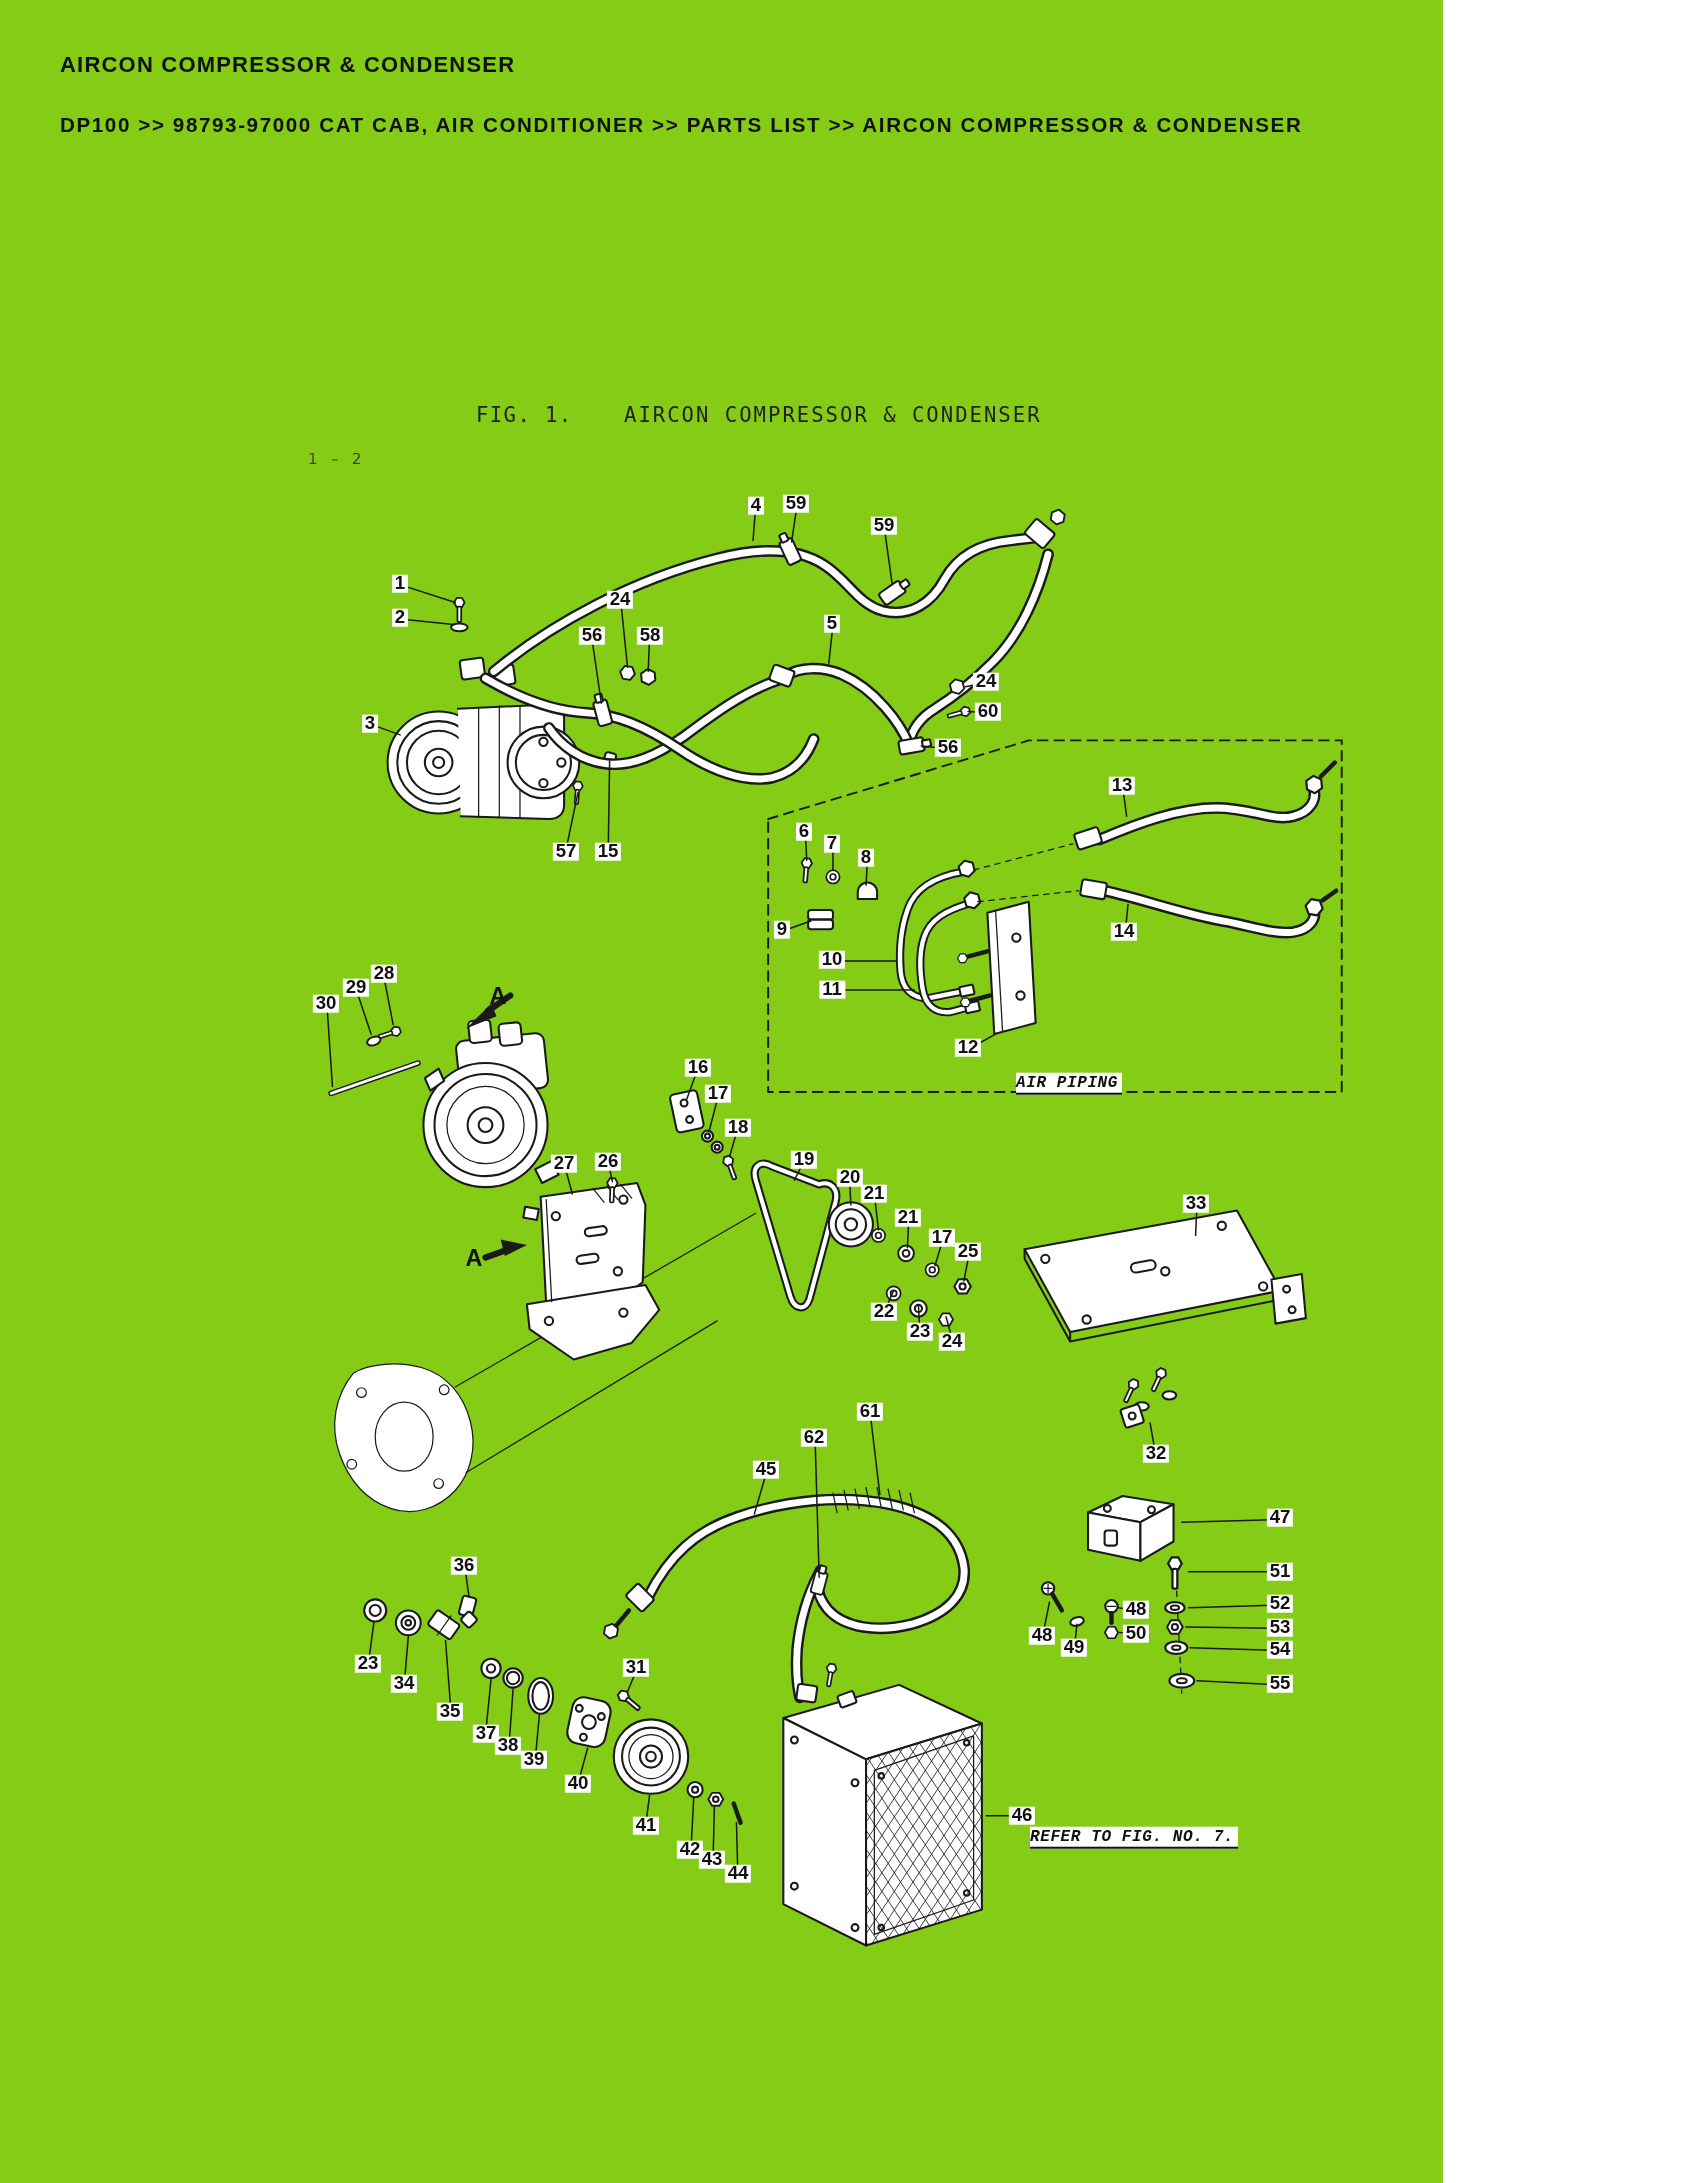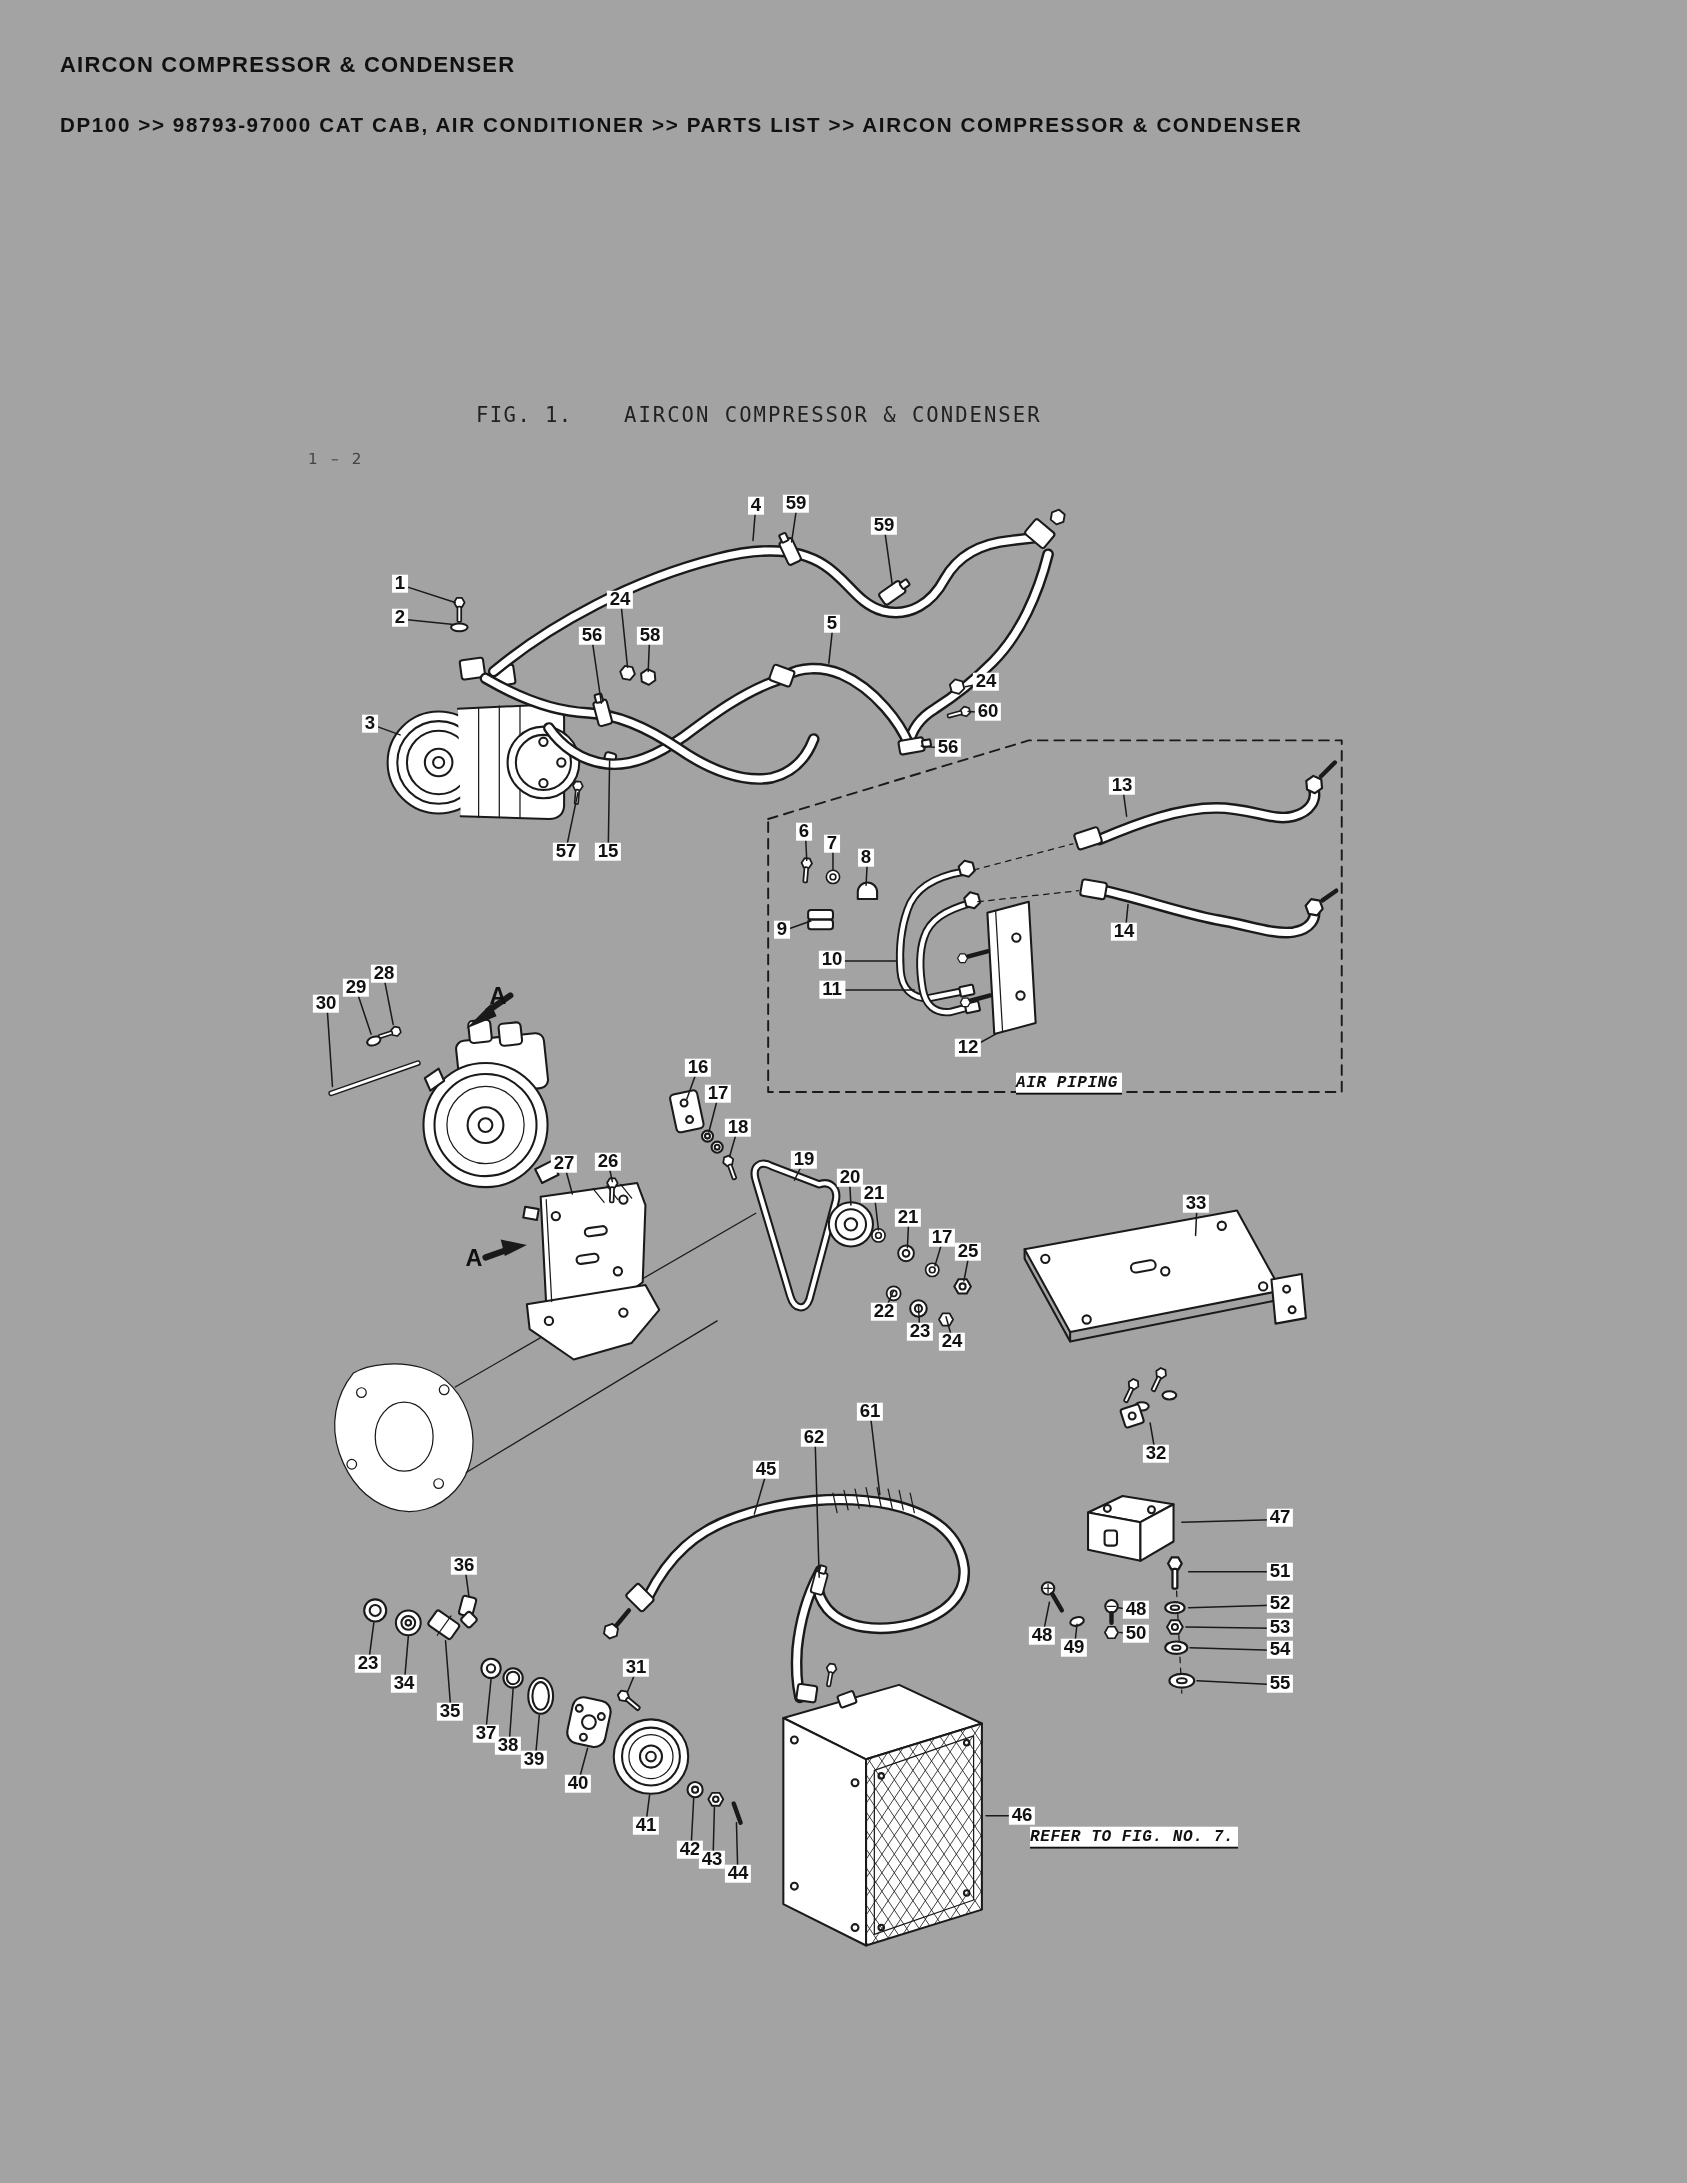--- a/index.html
+++ b/index.html
@@ -1,16 +1,16 @@
 <!DOCTYPE html>
 <html style="font-size:11px"><head>
 <meta charset="utf-8">
 <style>
   html,body{margin:0;padding:0;background:#fff;}
-  .page{position:relative;width:1687px;height:2183px;background:#a3a3a3;overflow:hidden;}
+  .page{position:relative;width:1443px;height:2183px;background:#84cc16;overflow:hidden;}
   .content{position:absolute;left:0;top:0;width:844px;height:1092px;transform:scale(2);transform-origin:0 0;}
   .abs{position:absolute;}
   .doc-title{left:30px;top:25.5px;font:700 11px "Liberation Sans",sans-serif;letter-spacing:0.6px;color:#111;margin:0;}
   .breadcrumb{left:30px;top:57px;font:700 10.3px "Liberation Sans",sans-serif;letter-spacing:0.8px;color:#111;}
   .fig-label{left:238px;top:201px;font:400 10.3px "DejaVu Sans Mono",monospace;letter-spacing:0.7px;color:#222;}
   .fig-title{left:312px;top:201px;font:400 10.3px "DejaVu Sans Mono",monospace;letter-spacing:1px;color:#222;}
   .sheet-marker{left:154px;top:225px;font:400 7.6px "DejaVu Sans",sans-serif;letter-spacing:2.1px;color:#444;}
   .diagram{position:absolute;left:0;top:0;width:844px;height:1092px;}
   #artwork{position:absolute;left:0;top:0;}
   #callout-layer{position:absolute;left:0;top:0;width:844px;height:1092px;pointer-events:none;}

